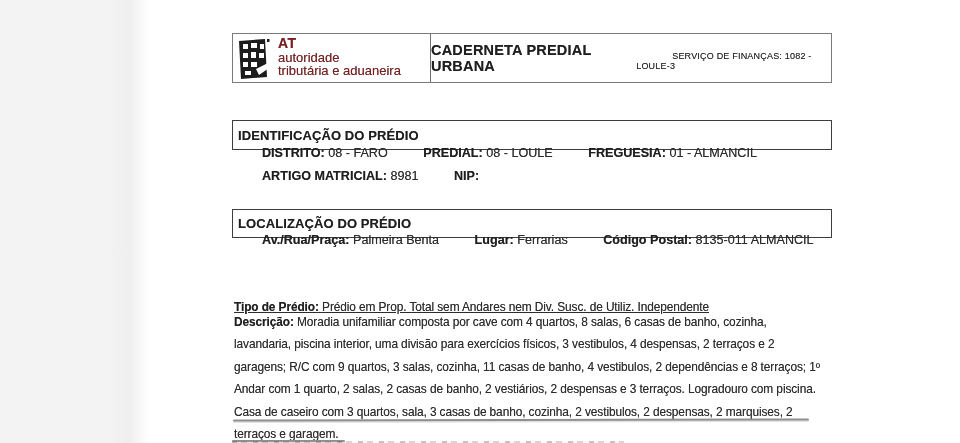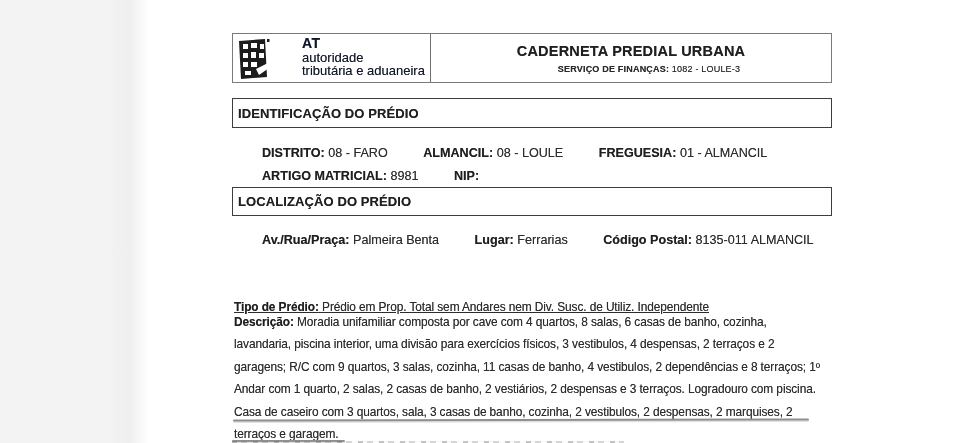--- a/index.html
+++ b/index.html
@@ -14,30 +14,30 @@
   .scan-edge{position:absolute;left:0;top:0;width:148px;height:100%;
     background:linear-gradient(to right,#f3f3f3 0%,#f3f3f3 70%,#efefef 88%,#ffffff 100%);}
   .doc{position:absolute;left:232px;top:0;width:600px;height:443px;
     text-shadow:0 0 0.5px rgba(55,55,55,0.65);}
   
   .header-box{position:absolute;left:0;top:33px;width:600px;height:50px;
     border:1px solid #7b7b7b;box-sizing:border-box;display:flex;background:#fff;}
   .logo-cell{width:198px;border-right:1px solid #6f6f6f;box-sizing:border-box;
     position:relative;flex:0 0 auto;}
   .emblem{position:absolute;left:5px;top:5px;}
-  .logo-text{position:absolute;left:45px;top:3px;line-height:13.5px;font-size:13px;color:#0f172a;margin-left:24px;}
+  .logo-text{position:absolute;left:45px;top:3px;line-height:13.5px;font-size:13px;color:#7f1d1d;}
   .logo-text .brand{font-weight:bold;font-size:14px;letter-spacing:.5px;}
-  .title-cell{flex:1 1 auto;display:flex;flex-direction:column;align-items:center;justify-content:center;}
+  .title-cell{flex:1 1 auto;display:flex;flex-direction:row;align-items:center;justify-content:center;}
   .doc-title{font-weight:bold;font-size:14.5px;letter-spacing:.2px;color:#1f1f1f;}
   .service{margin-top:5px;font-size:9px;color:#2a2a2a;letter-spacing:.2px;}
-  .service .b{font-weight:bold;padding-left:36px;}
+  .service .b{font-weight:normal;padding-left:36px;}
   
   .sec-box{position:absolute;left:0;width:600px;box-sizing:border-box;
     border:1.5px solid #3d3d3d;background:#fff;display:flex;align-items:center;
-    padding-left:5px;font-weight:bold;font-size:13px;color:#1f1f1f;letter-spacing:.1px;white-space:nowrap;}
+    padding-left:5px;font-weight:bold;font-size:13px;color:#1f1f1f;letter-spacing:.1px;white-space:nowrap;margin-top:22px;}
   
   .row{position:absolute;left:2px;font-size:12.6px;white-space:nowrap;color:#2c2c2c;}
   .row .b{font-weight:bold;color:#1f1f1f;margin-left:28px;}
   .row .v{margin-right:4px;margin-top:32px;}
   
   .tline,.dline{position:absolute;left:2px;width:604px;font-size:11.9px;
     letter-spacing:-0.1px;white-space:nowrap;color:#2c2c2c;}
   .tline .b,.dline .b{font-weight:bold;color:#1f1f1f;}
   .desc-lines{position:absolute;left:2px;top:315px;width:604px;}
   .dl{position:relative;height:22.4px;font-size:11.9px;letter-spacing:-0.1px;
@@ -90,21 +90,21 @@
       </div>
     </div>
 
     <div class="sec-box" style="top:98px;height:30px;">
       <span>IDENTIFICAÇÃO DO PRÉDIO</span>
     </div>
 
     <div class="row" style="top:146px;">
       <span class="b">DISTRITO:</span>
       <span class="v">08 - FARO</span>
-      <span class="b">ALMANCIL:</span>
+      <span class="b">PREDIAL:</span>
       <span class="v">08 - LOULE</span>
       <span class="b">FREGUESIA:</span>
       <span class="v">01 - ALMANCIL</span>
     </div>
 
     <div class="row" style="top:169px;">
       <span class="b">ARTIGO MATRICIAL:</span>
       <span class="v">8981</span>
       <span class="b">NIP:</span>
       <span class="v"></span>

